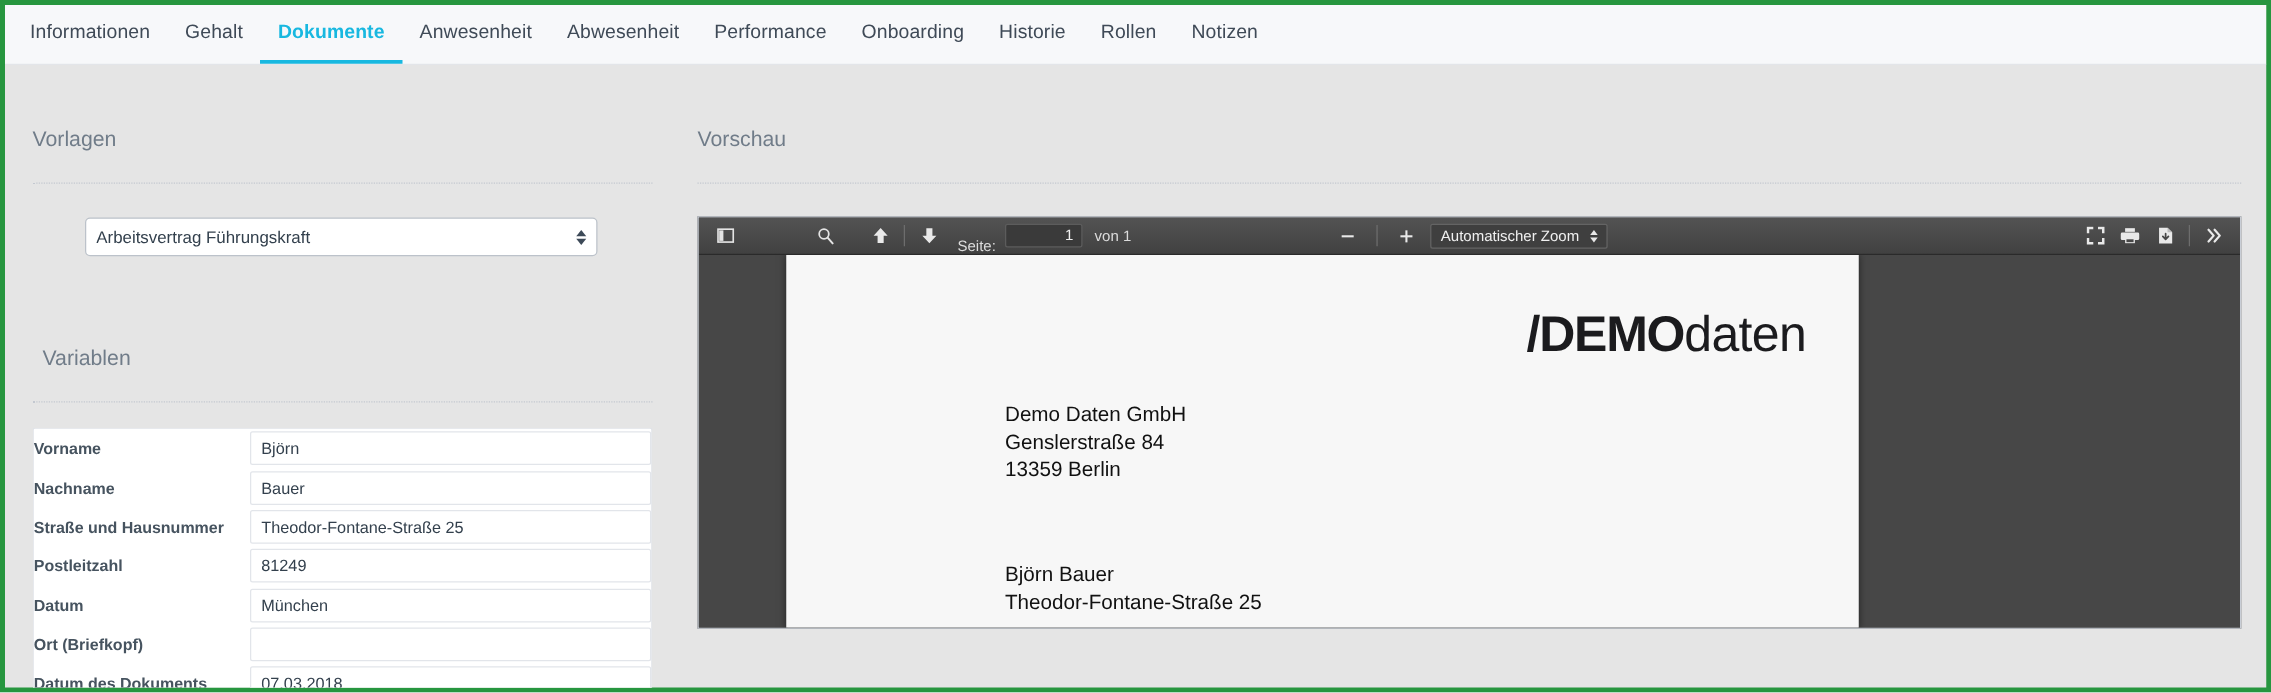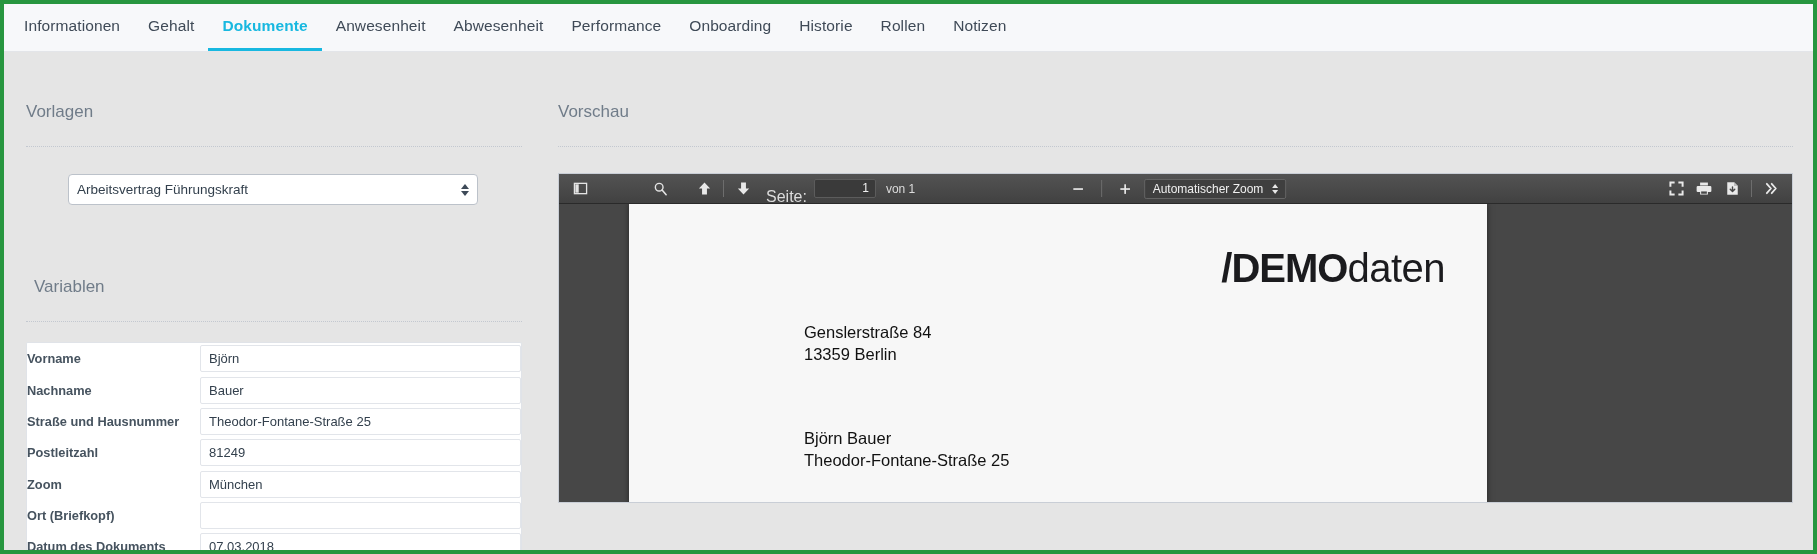--- a/index.html
+++ b/index.html
@@ -167,21 +167,21 @@
   .tb-right { margin-left: auto; display: flex; align-items: center; gap: 2px; }
 
   .tb-btn {
     width: 26px; height: 24px;
     display: flex; align-items: center; justify-content: center;
     border-radius: 2px;
     cursor: pointer;
     color: #e4e4e4;
   }
   .tb-sep { width: 1px; height: 17px; background: #6d6d6d; margin: 0 4px; }
-  .tb-label { color: #dcdcdc; font-size: 16px; margin: 16px 5px 0 8px; }
+  .tb-label { color: #dcdcdc; font-size: 12px; margin: 16px 5px 0 8px; }
   .page-num {
     width: 62px; height: 19px;
     background: #3a3a3a;
     border: 1px solid #5c5c5c;
     border-radius: 2px;
     color: #f0f0f0;
     font-size: 12px;
     text-align: right;
     padding: 0 6px;
     line-height: 17px;
@@ -335,21 +335,21 @@
                 <input type="text" value="Theodor-Fontane-Straße 25" style="">
               </td>
             </tr>
             <tr>
               <td class="var-label">Postleitzahl</td>
               <td class="var-value">
                 <input type="text" value="81249" style="">
               </td>
             </tr>
             <tr>
-              <td class="var-label">Zoom</td>
+              <td class="var-label">Datum</td>
               <td class="var-value">
                 <input type="text" value="München" style="">
               </td>
             </tr>
             <tr>
               <td class="var-label">Ort (Briefkopf)</td>
               <td class="var-value">
                 <input type="text" value="" style="">
               </td>
             </tr>
@@ -457,20 +457,21 @@
         </div>
 
         <div class="pdf-stage">
           <div class="pdf-page">
 
             <div class="pdf-logo">
               <span class="b">/DEMO</span><span class="l">daten</span>
             </div>
 
             <div class="pdf-sender">
+              <div>Demo Daten GmbH</div>
               <div>Genslerstraße 84</div>
               <div>13359 Berlin</div>
             </div>
 
             <div class="pdf-recipient">
               <div>Björn Bauer</div>
               <div>Theodor-Fontane-Straße 25</div>
             </div>
 
           </div>

